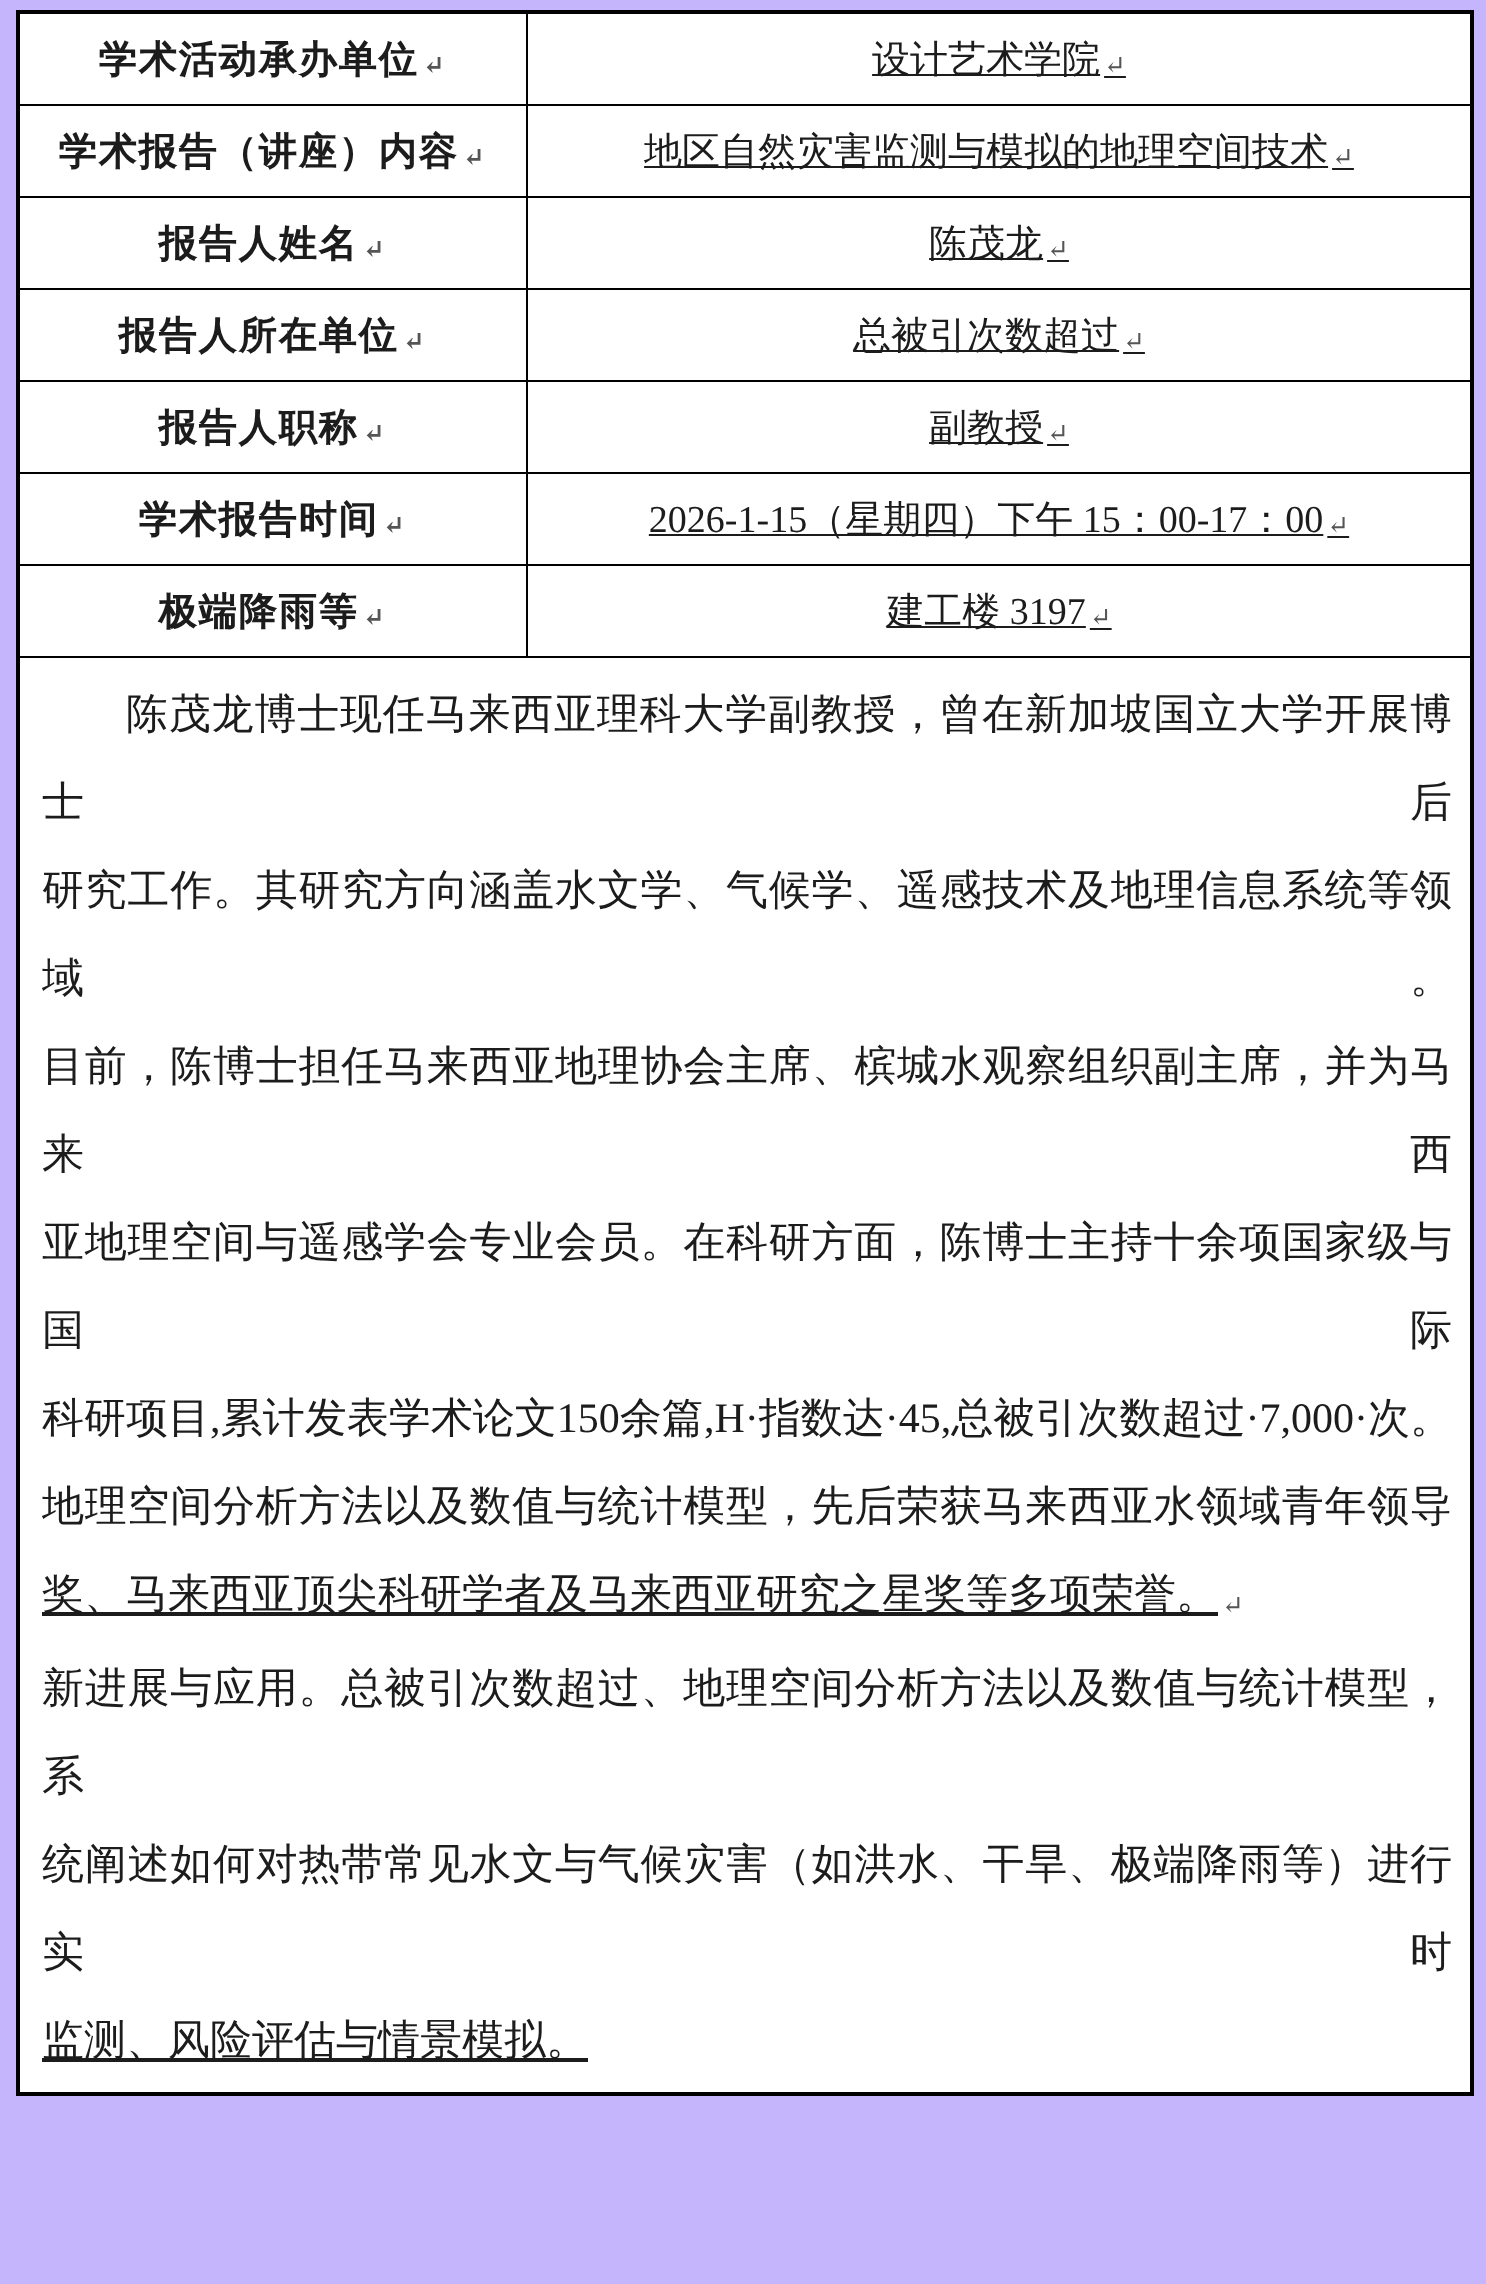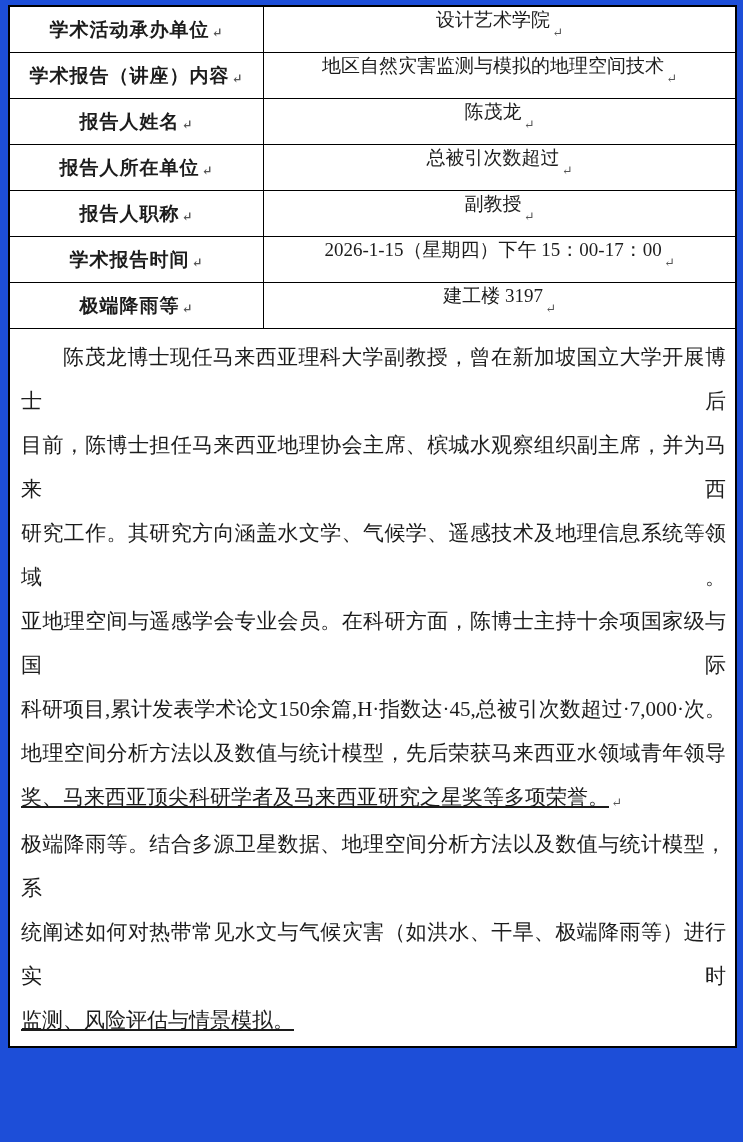--- a/index.html
+++ b/index.html
@@ -1,20 +1,20 @@
 <!DOCTYPE html>
 <html><head>
 <meta charset="utf-8">
 <style>
   html, body { margin: 0; padding: 0; background: #ffffff; }
   .page {
     position: relative;
     width: 743px;
     height: 1142px;
-    background: #1d4ed8;
+    background: #c4b5fd;
     font-family: "Liberation Serif", "DejaVu Serif", serif;
     color: #1c1c1c;
     overflow: hidden;
   }
   .doc-table {
     position: absolute;
     left: 8px;
     top: 5px;
     width: 725px;
     border: 2px solid #000000;
@@ -31,23 +31,25 @@
     display: flex;
     align-items: center;
     justify-content: center;
     font-weight: bold;
     font-size: 19px;
     letter-spacing: 1px;
     white-space: nowrap;
   }
   .value-cell {
     display: flex;
+    align-items: center;
     justify-content: center;
     font-size: 19px;
     white-space: nowrap;
+    text-decoration: underline;
   }
   .eol {
     font-size: 13px;
     color: #555555;
     margin-left: 2px;
     line-height: 1;
     align-self: center;
     display: inline-block;
     transform: translateY(3px);
   }
@@ -152,29 +154,29 @@
       <div class="value-cell">
           <span>建工楼 3197</span>
           <span class="eol">↵</span>
         </div>
     </div>
 
     <div class="bio-cell">
 
       <div class="para">
         <div class="text-line first-line">陈茂龙博士现任马来西亚理科大学副教授，曾在新加坡国立大学开展博士后</div>
+        <div class="text-line">研究工作。其研究方向涵盖水文学、气候学、遥感技术及地理信息系统等领域。</div>
         <div class="text-line">目前，陈博士担任马来西亚地理协会主席、槟城水观察组织副主席，并为马来西</div>
-        <div class="text-line">研究工作。其研究方向涵盖水文学、气候学、遥感技术及地理信息系统等领域。</div>
         <div class="text-line">亚地理空间与遥感学会专业会员。在科研方面，陈博士主持十余项国家级与国际</div>
         <div class="text-line">科研项目,累计发表学术论文150余篇,H·指数达·45,总被引次数超过·7,000·次。</div>
         <div class="text-line">地理空间分析方法以及数值与统计模型，先后荣获马来西亚水领域青年领导</div>
         <div class="text-line last-line"><span>奖、马来西亚顶尖科研学者及马来西亚研究之星奖等多项荣誉。</span><span class="eol">↵</span></div>
       </div>
 
       <div class="para">
-        <div class="text-line">极端降雨等。结合多源卫星数据、地理空间分析方法以及数值与统计模型，系</div>
+        <div class="text-line">新进展与应用。总被引次数超过、地理空间分析方法以及数值与统计模型，系</div>
         <div class="text-line">统阐述如何对热带常见水文与气候灾害（如洪水、干旱、极端降雨等）进行实时</div>
         <div class="text-line last-line"><span>监测、风险评估与情景模拟。</span></div>
       </div>
 
     </div>
   </div>
 </div>
 
 </body></html>

